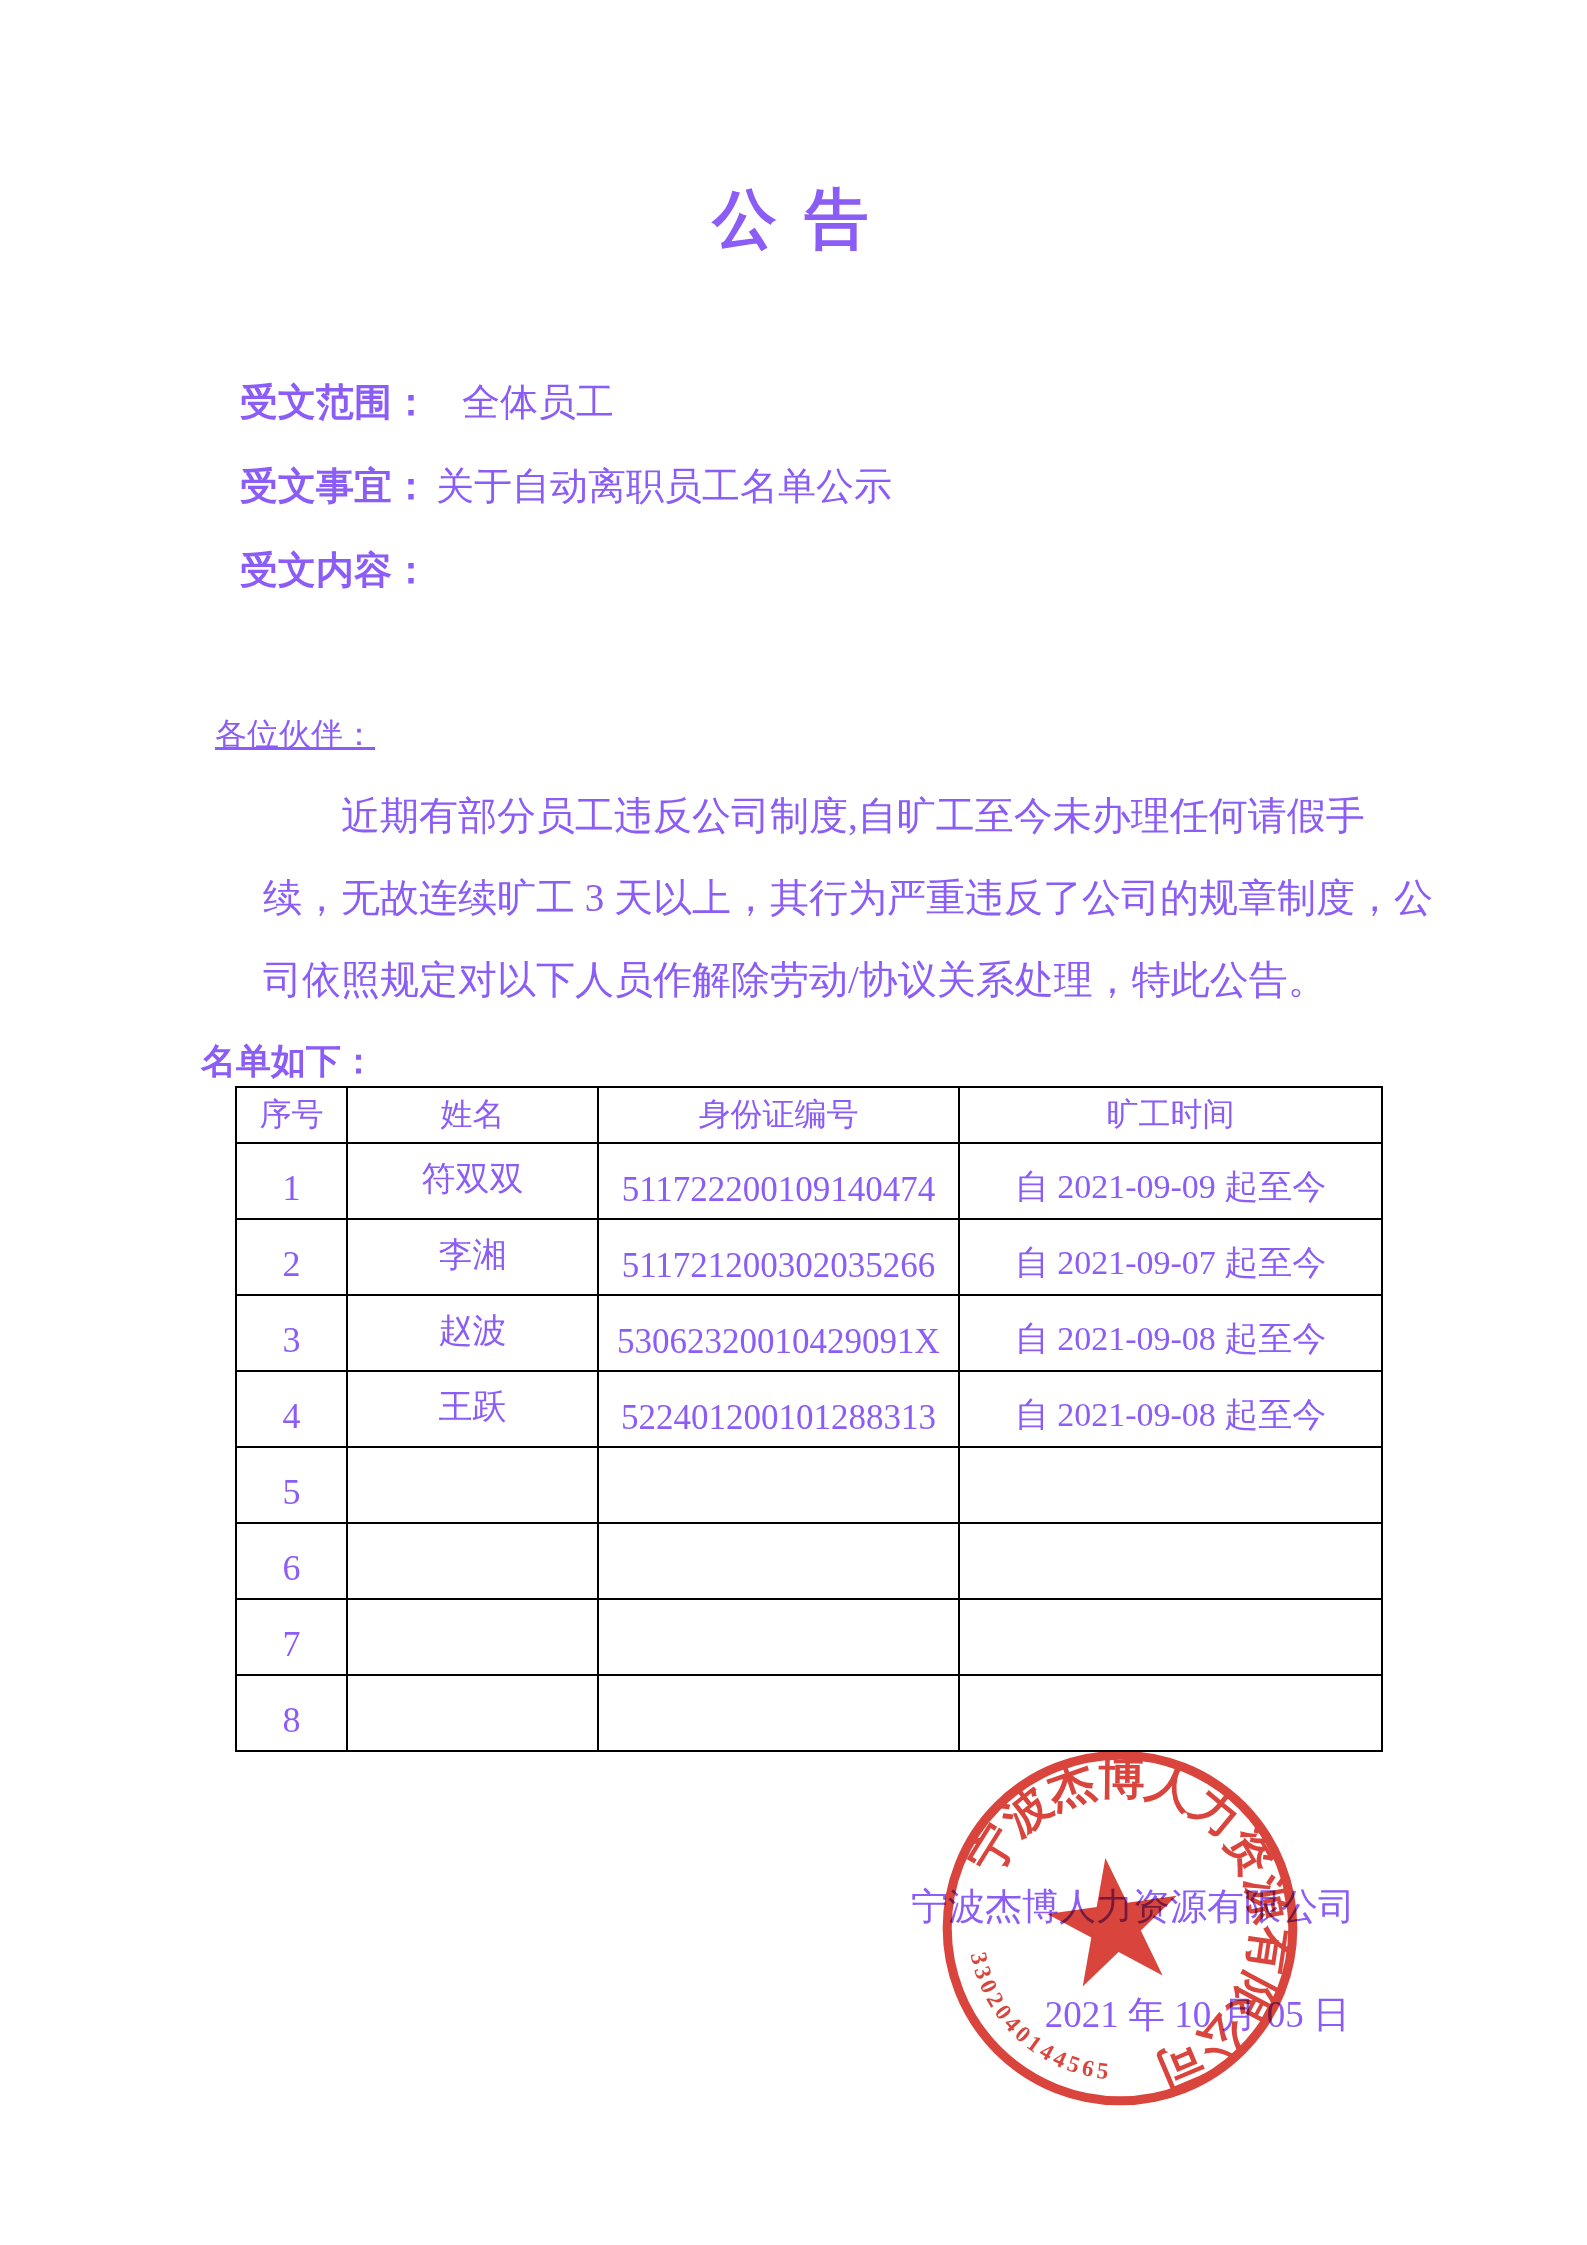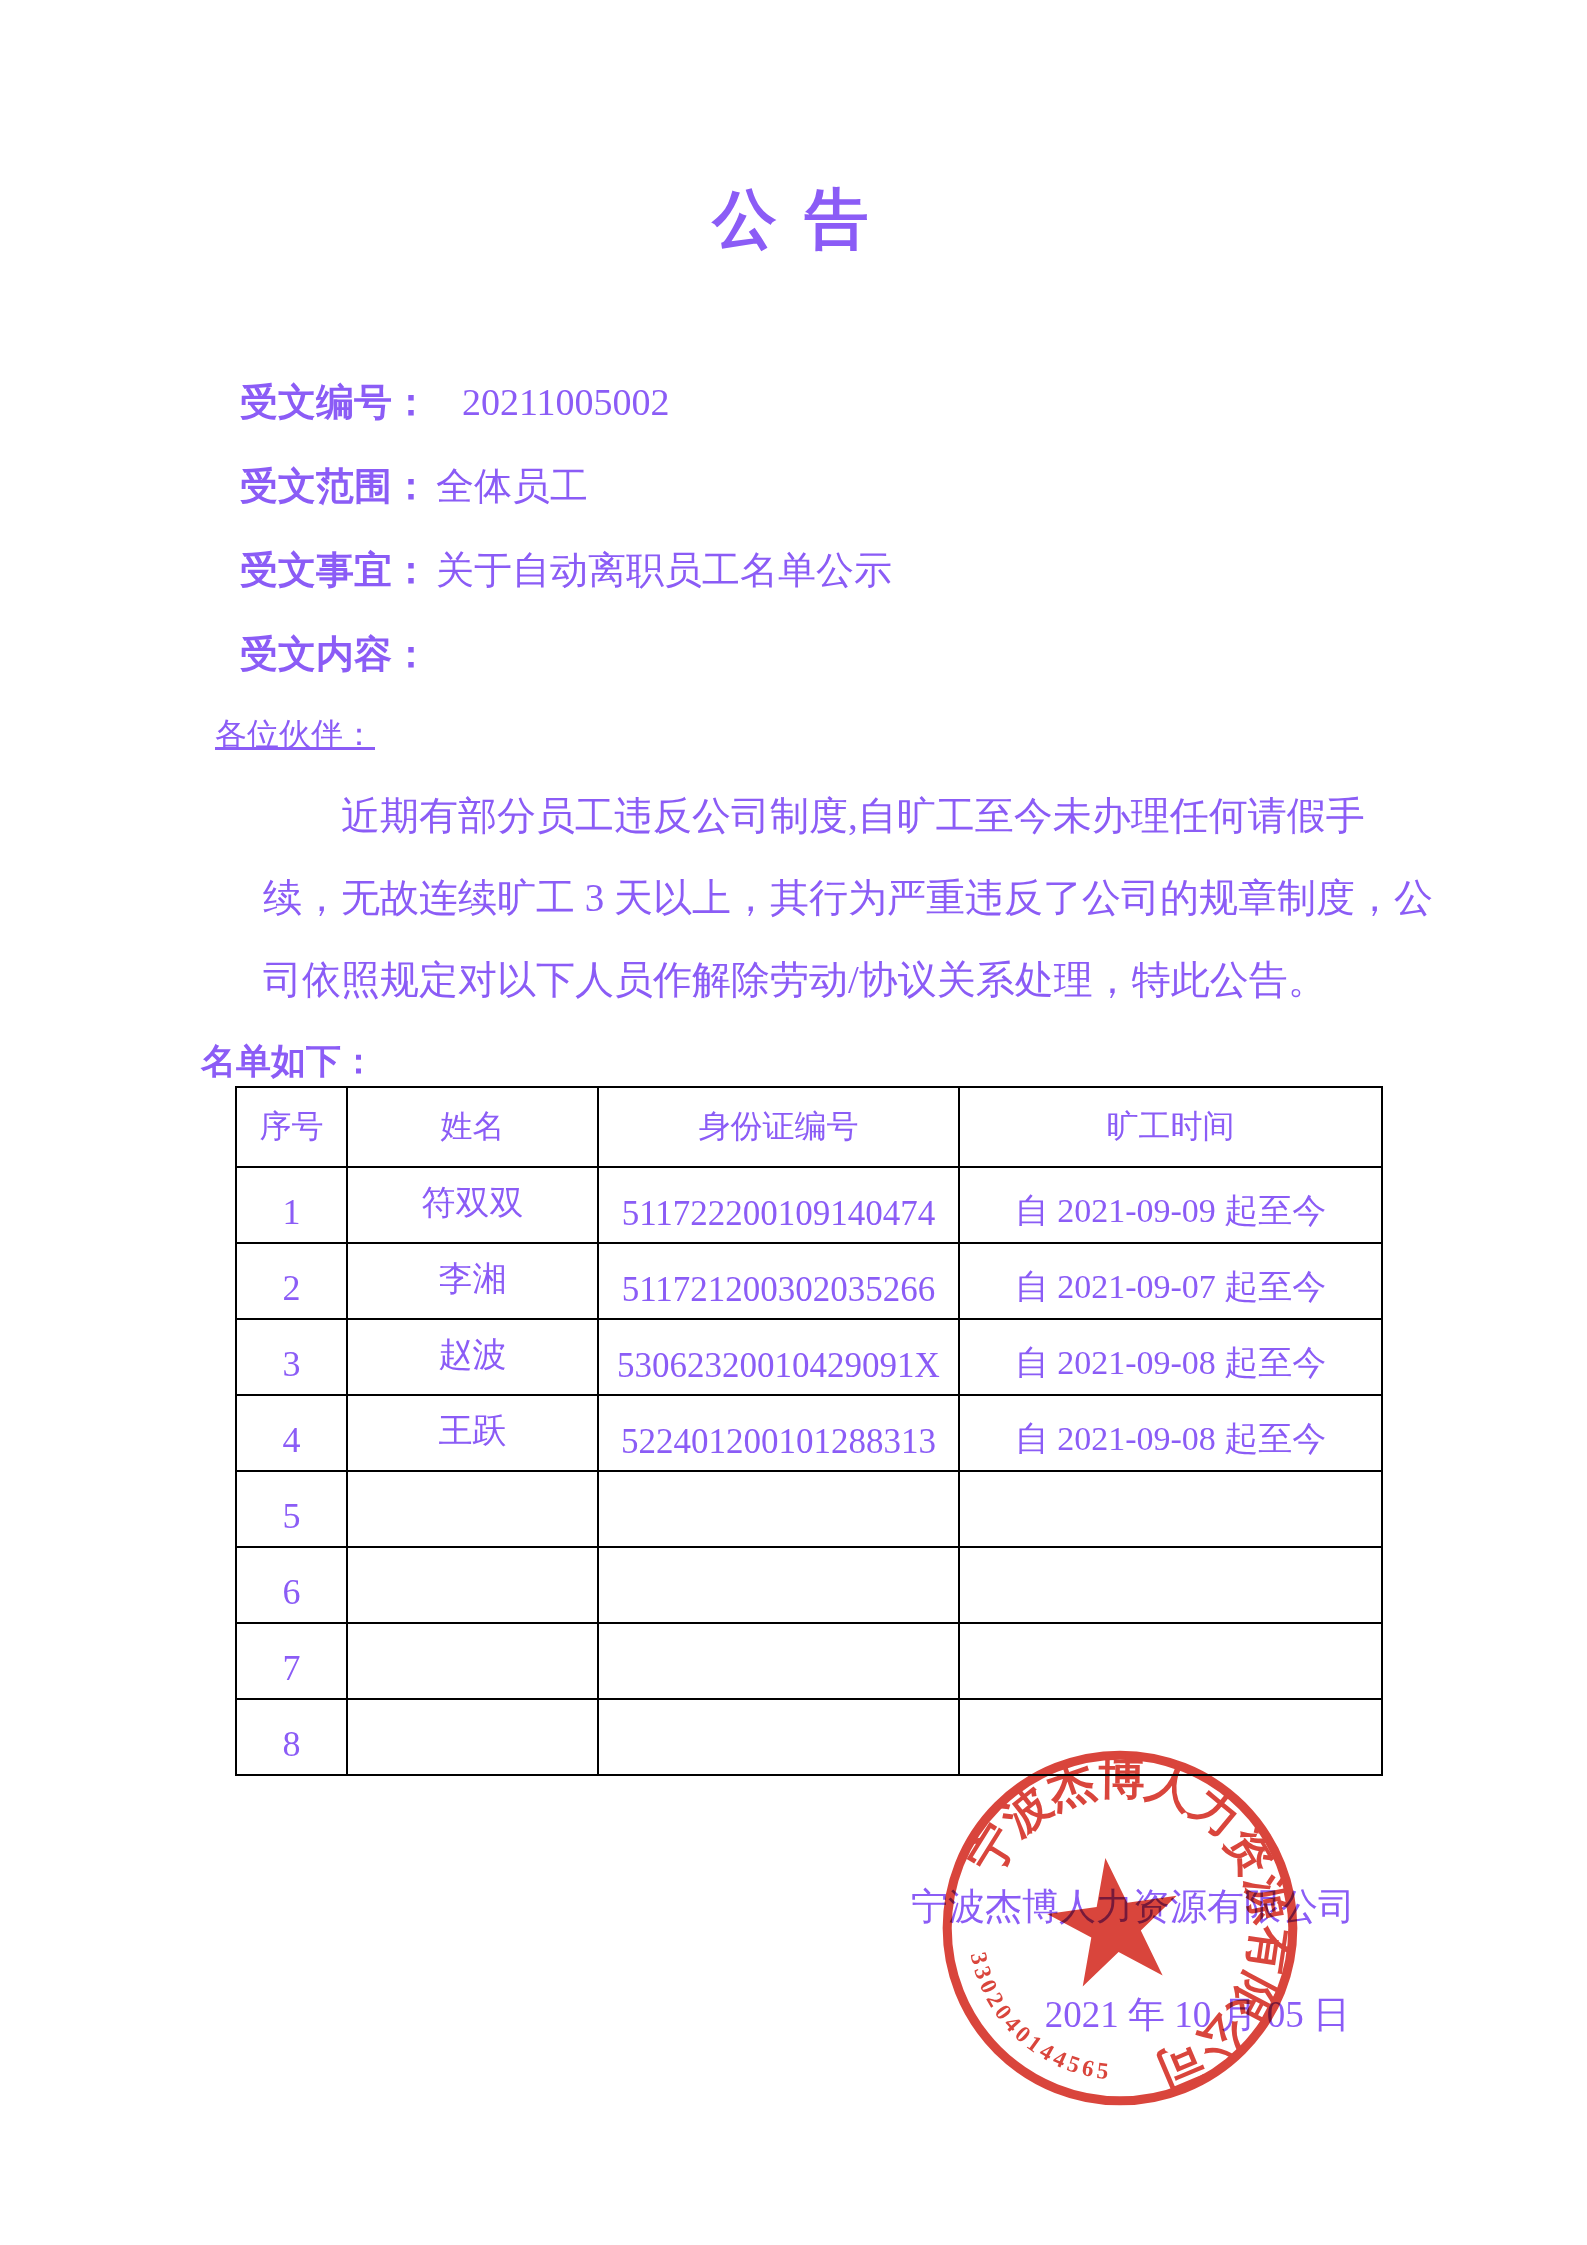--- a/index.html
+++ b/index.html
@@ -69,21 +69,21 @@
     border-collapse: collapse;
     table-layout: fixed;
     width: 1146px;
   }
   .roster th, .roster td {
     border: 2px solid #000;
     text-align: center;
     font-weight: normal;
     overflow: hidden;
   }
-  .roster thead tr { height: 80px; }
+  .roster thead tr { height: 56px; }
   .roster thead th { font-size: 32px; vertical-align: middle; }
   .roster tbody tr { height: 76px; }
   .c-no     { font-size: 36px; vertical-align: middle; padding-top: 14px; }
   .c-name   { font-size: 34px; vertical-align: top;    padding-top: 12px; }
   .c-id     { font-size: 35px; vertical-align: top;    padding-top: 26px; }
   .c-period { font-size: 34px; vertical-align: middle; padding-top: 12px; }
   .sig-company {
     position: absolute;
     top: 1882px; right: 232px;
     font-size: 37px;
@@ -117,23 +117,20 @@
   }
 </style>
 </head>
 <body>
 
 <div class="page">
 
   <div class="doc-title">公 告</div>
 
   <div class="fields">
-    <div class="field-row">
-      <span class="field-label">受文编号：</span><span class="field-value">20211005002</span>
-    </div>
     <div class="field-row">
       <span class="field-label">受文范围：</span><span class="field-value">全体员工</span>
     </div>
     <div class="field-row">
       <span class="field-label">受文事宜：</span><span class="field-value">关于自动离职员工名单公示</span>
     </div>
     <div class="field-row">
       <span class="field-label">受文内容：</span><span class="field-value"></span>
     </div>
   </div>

